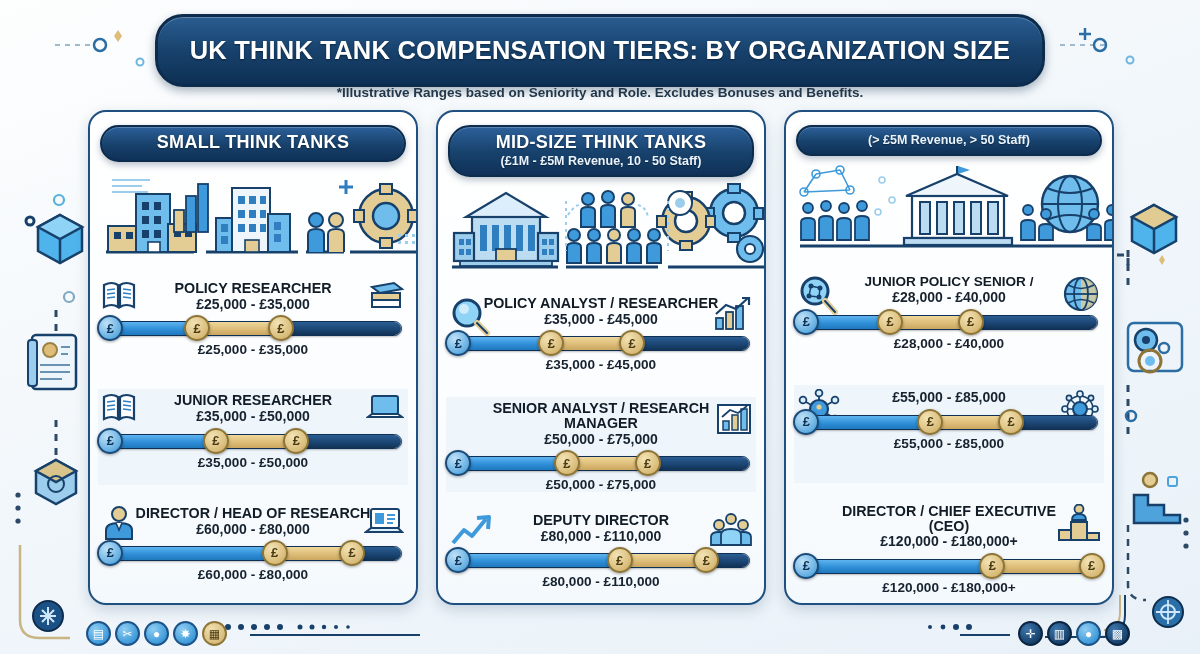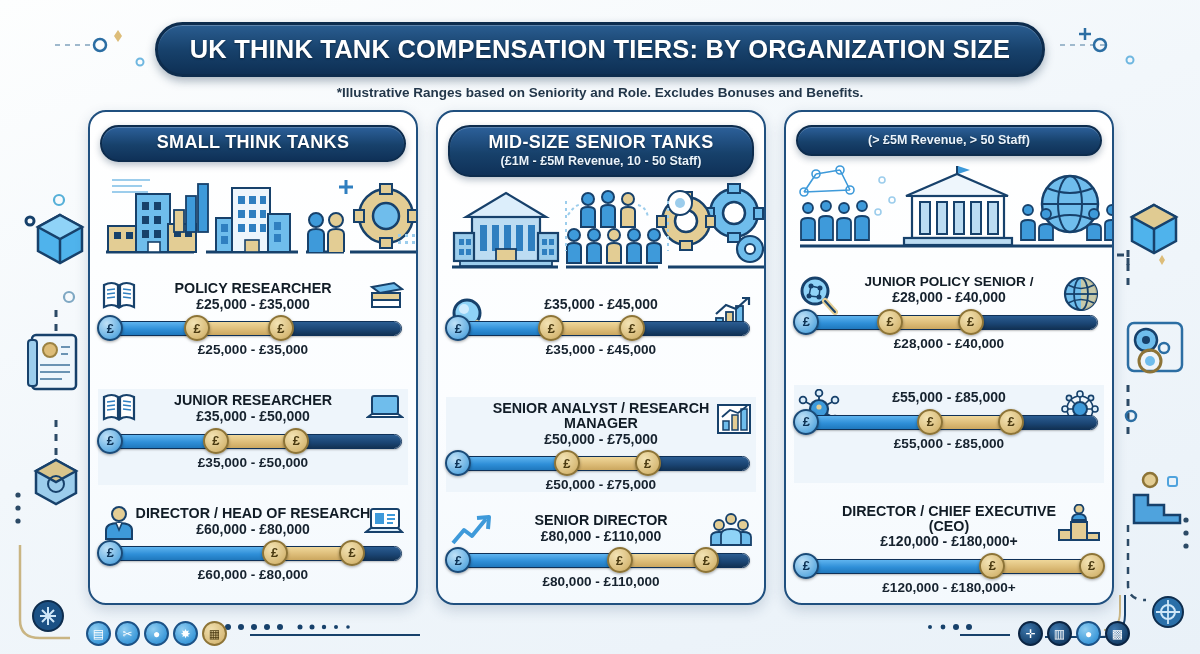--- a/index.html
+++ b/index.html
@@ -8,21 +8,21 @@
     font-family: "Liberation Sans", sans-serif;
     background: linear-gradient(160deg,#fdfefe 0%,#f2f7fb 45%,#e9f1f8 100%);
     position: relative;
   }
   .stage { position:absolute; inset:0; }
 
   
   .deco { position:absolute; pointer-events:none; }
 
   
-  .title-wrap { position:absolute; left:155px; top:22px; width:890px; height:55px; }
+  .title-wrap { position:absolute; left:155px; top:14px; width:890px; height:73px; }
   .title-pill {
     width:100%; height:100%; border-radius:28px;
     background:linear-gradient(180deg,#2a5d91 0%,#17416b 52%,#0e3055 100%);
     border:3px solid #0d2c4d;
     box-shadow:0 4px 10px rgba(16,45,75,.35), inset 0 1px 0 rgba(255,255,255,.25);
     display:flex; align-items:center; justify-content:center;
   }
   .title-pill span {
     color:#ffffff; font-size:25.5px; font-weight:bold; letter-spacing:.2px;
     text-shadow:0 1px 2px rgba(0,0,0,.45); white-space:nowrap;
@@ -424,21 +424,21 @@
             <div class="coin gold" style="left:82%">£</div>
           </div>
           <div class="row-sub">£60,000 - £80,000</div>
         </div>
       </div>
     </div>
 
     <div class="col">
       <div class="col-head">
         <div class="head-pill">
-          <div class="h1">MID-SIZE SENIOR TANKS</div>
+          <div class="h1">MID-SIZE THINK TANKS</div>
           <div class="h2">(£1M - £5M Revenue, 10 - 50 Staff)</div>
         </div>
       </div>
       <div class="illus">
         <svg width="330" height="92" viewBox="0 0 330 92">
           <line x1="6" y1="86" x2="112" y2="86" stroke="#17416b" stroke-width="3"></line>
           <line x1="120" y1="86" x2="212" y2="86" stroke="#17416b" stroke-width="3"></line>
           <line x1="222" y1="86" x2="324" y2="86" stroke="#17416b" stroke-width="3"></line>
           <g>
             <path d="M20 36 L60 12 L100 36 Z" fill="#dceefb" stroke="#17416b" stroke-width="2.2"></path>
@@ -534,20 +534,21 @@
           </div>
           <div class="row-icon right">
             <svg width="40" height="36" viewBox="0 0 40 36">
               <rect x="4" y="22" width="7" height="11" fill="#6fbdec" stroke="#17416b" stroke-width="1.8"></rect>
               <rect x="14" y="16" width="7" height="17" fill="#e3cd94" stroke="#17416b" stroke-width="1.8"></rect>
               <rect x="24" y="10" width="7" height="23" fill="#6fbdec" stroke="#17416b" stroke-width="1.8"></rect>
               <path d="M4 18 L14 9 L24 13 L36 2" fill="none" stroke="#17416b" stroke-width="2.2"></path>
               <path d="M30 2 L37 2 L37 9" fill="none" stroke="#17416b" stroke-width="2.2"></path>
             </svg>
           </div>
+          <div class="row-title">POLICY ANALYST / RESEARCHER</div>
           <div class="row-range">£35,000 - £45,000</div>
           <div class="bar-wrap">
             <div class="bar">
               <div class="seg-blue" style="width:32%"></div>
               <div class="seg-gold" style="width:26%"></div>
               <div class="seg-navy" style="width:42%"></div>
             </div>
             <div class="coin blue" style="left:4%">£</div>
             <div class="coin gold" style="left:34%">£</div>
             <div class="coin gold" style="left:60%">£</div>
@@ -590,21 +591,21 @@
           <div class="row-icon right">
             <svg width="42" height="34" viewBox="0 0 42 34">
               <circle cx="21" cy="6" r="5" fill="#e3cd94" stroke="#17416b" stroke-width="1.8"></circle>
               <circle cx="9" cy="12" r="5" fill="#e3cd94" stroke="#17416b" stroke-width="1.8"></circle>
               <circle cx="33" cy="12" r="5" fill="#e3cd94" stroke="#17416b" stroke-width="1.8"></circle>
               <path d="M1 32 L1 24 Q1 19 9 19 Q17 19 17 24 L17 32 Z" fill="#6fbdec" stroke="#17416b" stroke-width="1.8"></path>
               <path d="M25 32 L25 24 Q25 19 33 19 Q41 19 41 24 L41 32 Z" fill="#6fbdec" stroke="#17416b" stroke-width="1.8"></path>
               <path d="M11 32 L11 22 Q11 16 21 16 Q31 16 31 22 L31 32 Z" fill="#8fd3f7" stroke="#17416b" stroke-width="1.8"></path>
             </svg>
           </div>
-          <div class="row-title">SENIOR DIRECTOR</div>
+          <div class="row-title">DEPUTY DIRECTOR</div>
           <div class="row-range">£80,000 - £110,000</div>
           <div class="bar-wrap">
             <div class="bar">
               <div class="seg-blue" style="width:54%"></div>
               <div class="seg-gold" style="width:28%"></div>
               <div class="seg-navy" style="width:18%"></div>
             </div>
             <div class="coin blue" style="left:4%">£</div>
             <div class="coin gold" style="left:56%">£</div>
             <div class="coin gold" style="left:84%">£</div>

